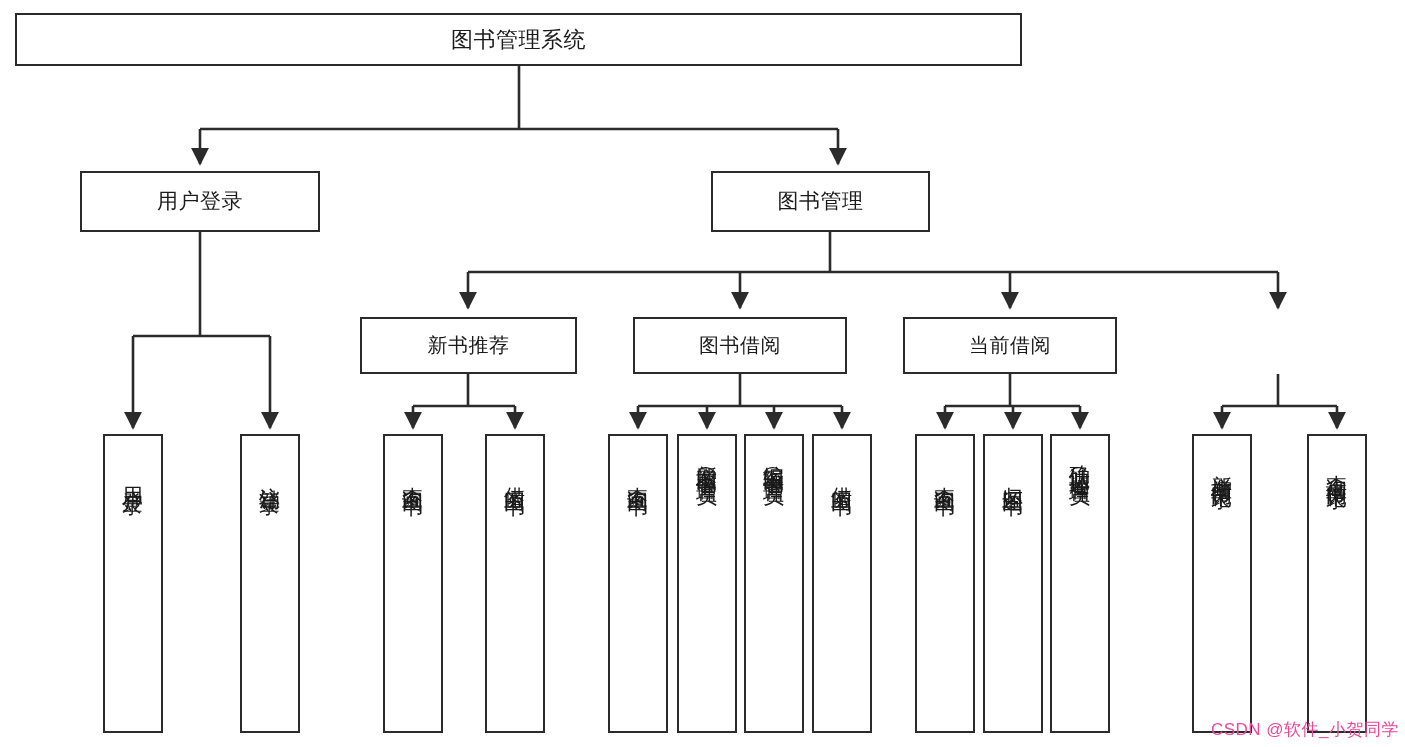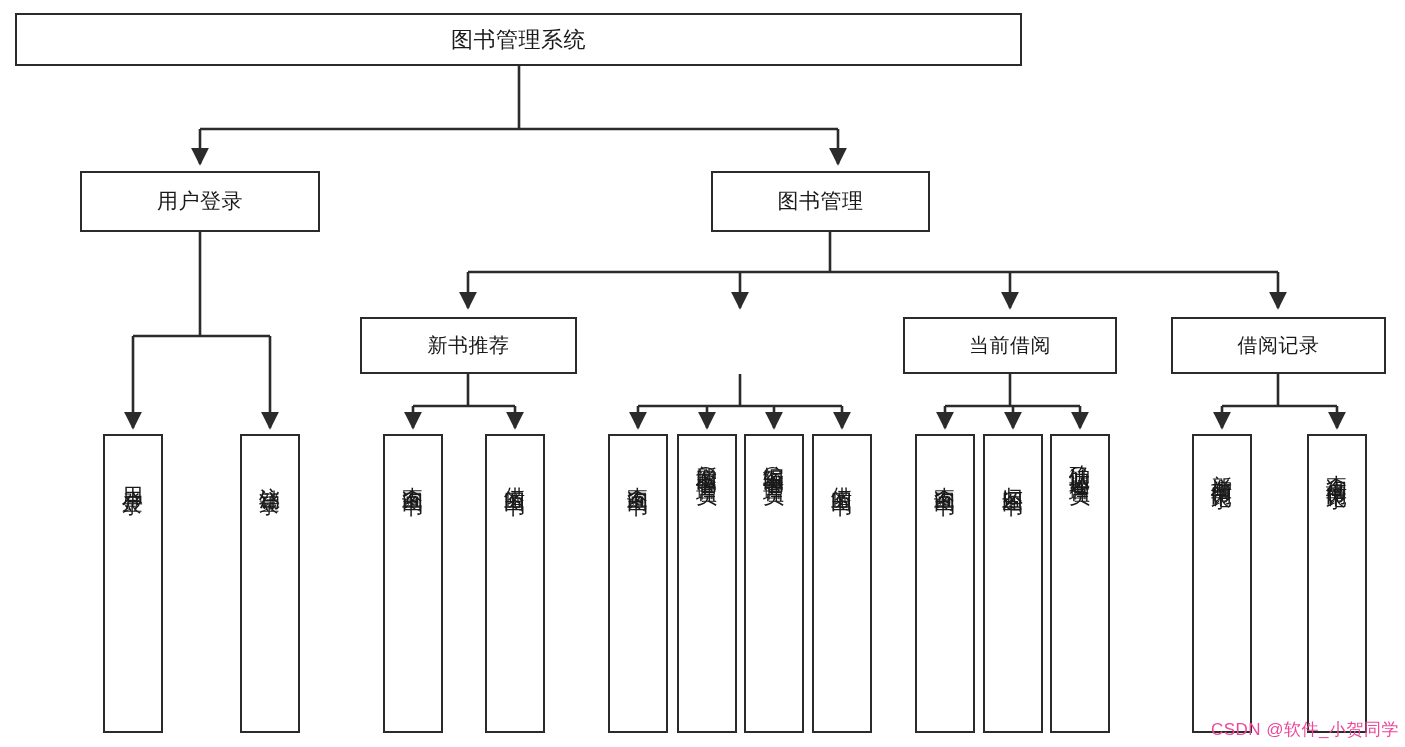--- a/index.html
+++ b/index.html
@@ -135,25 +135,25 @@
   <div class="node h lvl2" style="left:80px; top:171px; width:240px; height:61px;">
     <span class="label">用户登录</span>
   </div>
   <div class="node h lvl2" style="left:711px; top:171px; width:219px; height:61px;">
     <span class="label">图书管理</span>
   </div>
 
   <div class="node h lvl3" style="left:360px; top:317px; width:217px; height:57px;">
     <span class="label">新书推荐</span>
   </div>
+  <div class="node h lvl3" style="left:633px; top:317px; width:214px; height:57px;">
+    <span class="label">图书借阅</span>
+  </div>
   <div class="node h lvl3" style="left:903px; top:317px; width:214px; height:57px;">
     <span class="label">当前借阅</span>
-  </div>
-  <div class="node h lvl3" style="left:1171px; top:317px; width:215px; height:57px;">
-    <span class="label">借阅记录</span>
   </div>
 
   <div class="node v" style="left:103px; top:434px; width:60px; height:299px;">
     <span class="label">用户登录</span>
   </div>
   <div class="node v" style="left:240px; top:434px; width:60px; height:299px;">
     <span class="label">注销登录</span>
   </div>
 
   <div class="node v" style="left:383px; top:434px; width:60px; height:299px;">

